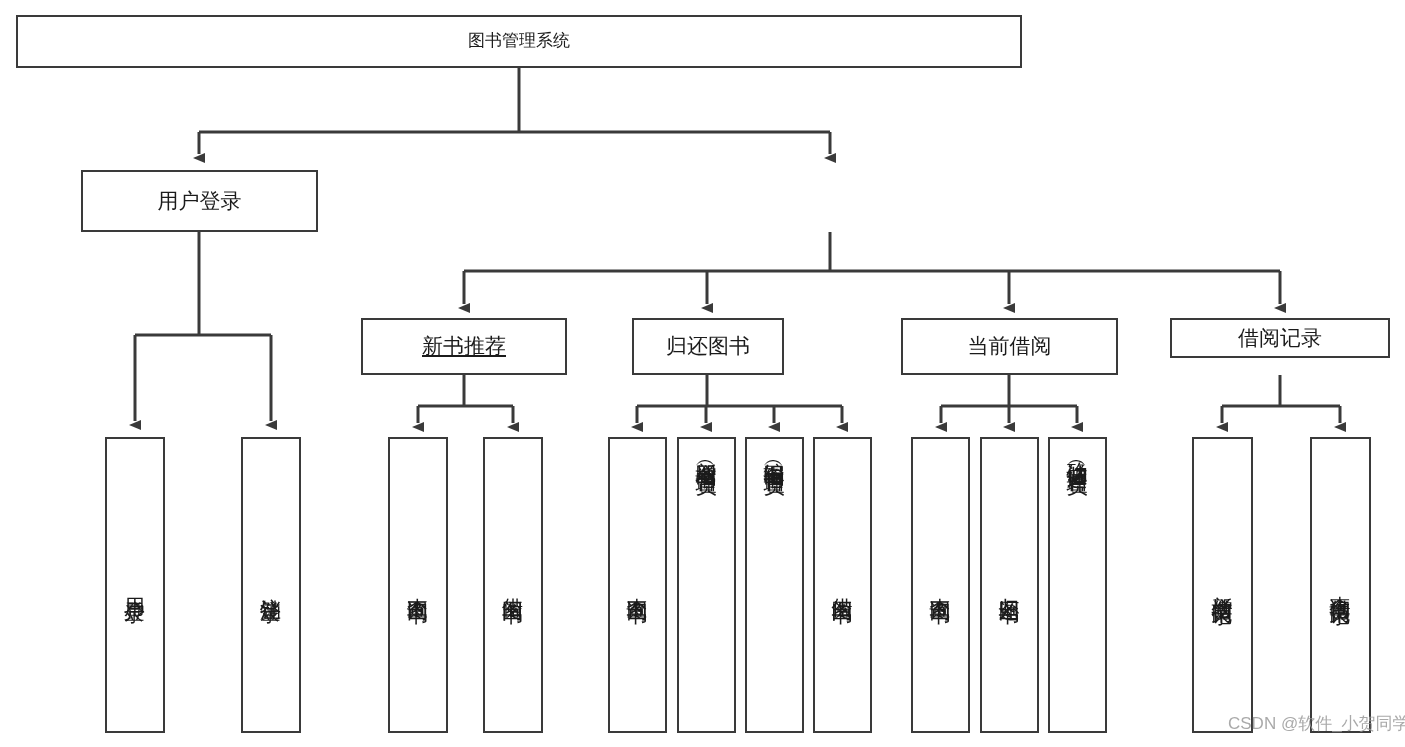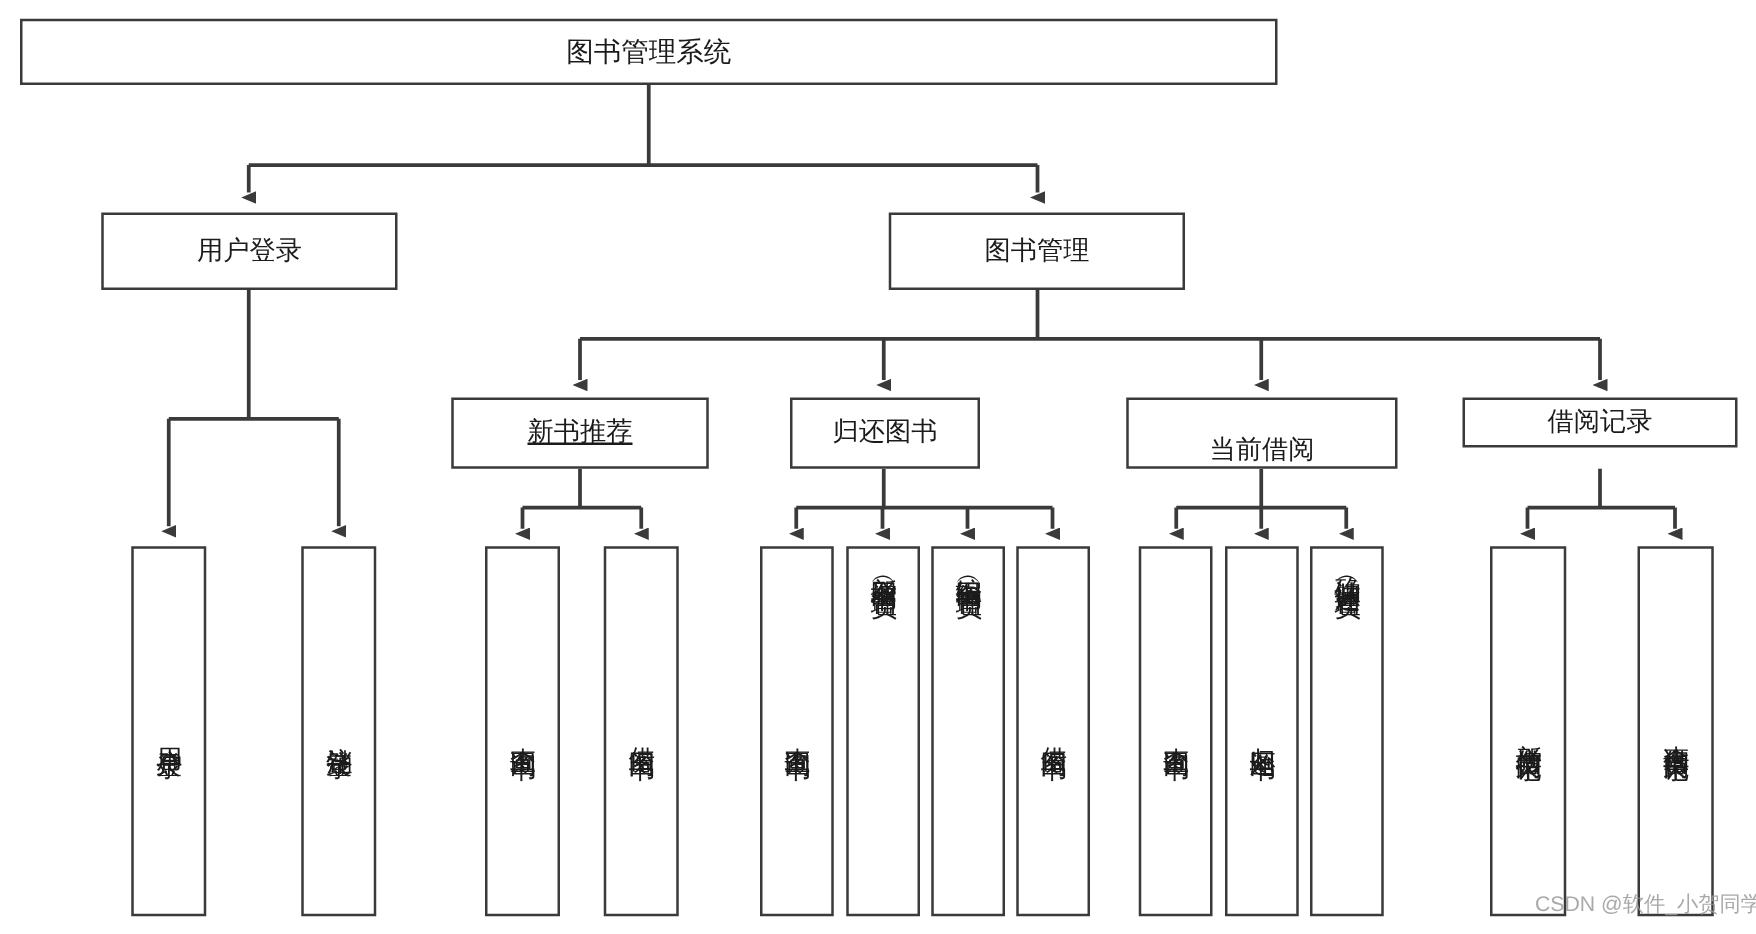--- a/index.html
+++ b/index.html
@@ -38,21 +38,21 @@
   .node-label {
     display: block;
     text-align: center;
     line-height: 1.18;
     white-space: nowrap;
   }
   .node.horizontal .node-label {
     font-size: 21px;
   }
   .node.root .node-label {
-    font-size: 22px;
+    font-size: 17px;
   }
   .node.vertical {
     align-items: flex-start;
     padding-top: 6px;
   }
   .node.vertical .node-label {
     writing-mode: vertical-rl;
     text-orientation: upright;
     font-size: 21px;
     letter-spacing: 2px;
@@ -128,31 +128,28 @@
     </g>
   </svg>
 
   <div class="node root horizontal" style="left:16px; top:15px; width:1006px; height:53px;">
     <span class="node-label">图书管理系统</span>
   </div>
 
   <div class="node horizontal" style="left:81px; top:170px; width:237px; height:62px;">
     <span class="node-label">用户登录</span>
   </div>
-  <div class="node horizontal" style="left:711px; top:170px; width:237px; height:62px;">
-    <span class="node-label">图书管理</span>
-  </div>
 
   <div class="node horizontal" style="left:361px; top:318px; width:206px; height:57px;text-decoration:underline;">
     <span class="node-label">新书推荐</span>
   </div>
   <div class="node horizontal" style="left:632px; top:318px; width:152px; height:57px;">
     <span class="node-label">归还图书</span>
   </div>
-  <div class="node horizontal" style="left:901px; top:318px; width:217px; height:57px;align-items:flex-end;">
+  <div class="node horizontal" style="left:901px; top:318px; width:217px; height:57px;">
     <span class="node-label">当前借阅</span>
   </div>
   <div class="node horizontal" style="left:1170px; top:318px; width:220px; height:40px;">
     <span class="node-label">借阅记录</span>
   </div>
 
   <div class="node vertical centered" style="left:105px; top:437px; width:60px; height:296px;">
     <span class="node-label">用户登录</span>
   </div>
   <div class="node vertical centered" style="left:241px; top:437px; width:60px; height:296px;">

